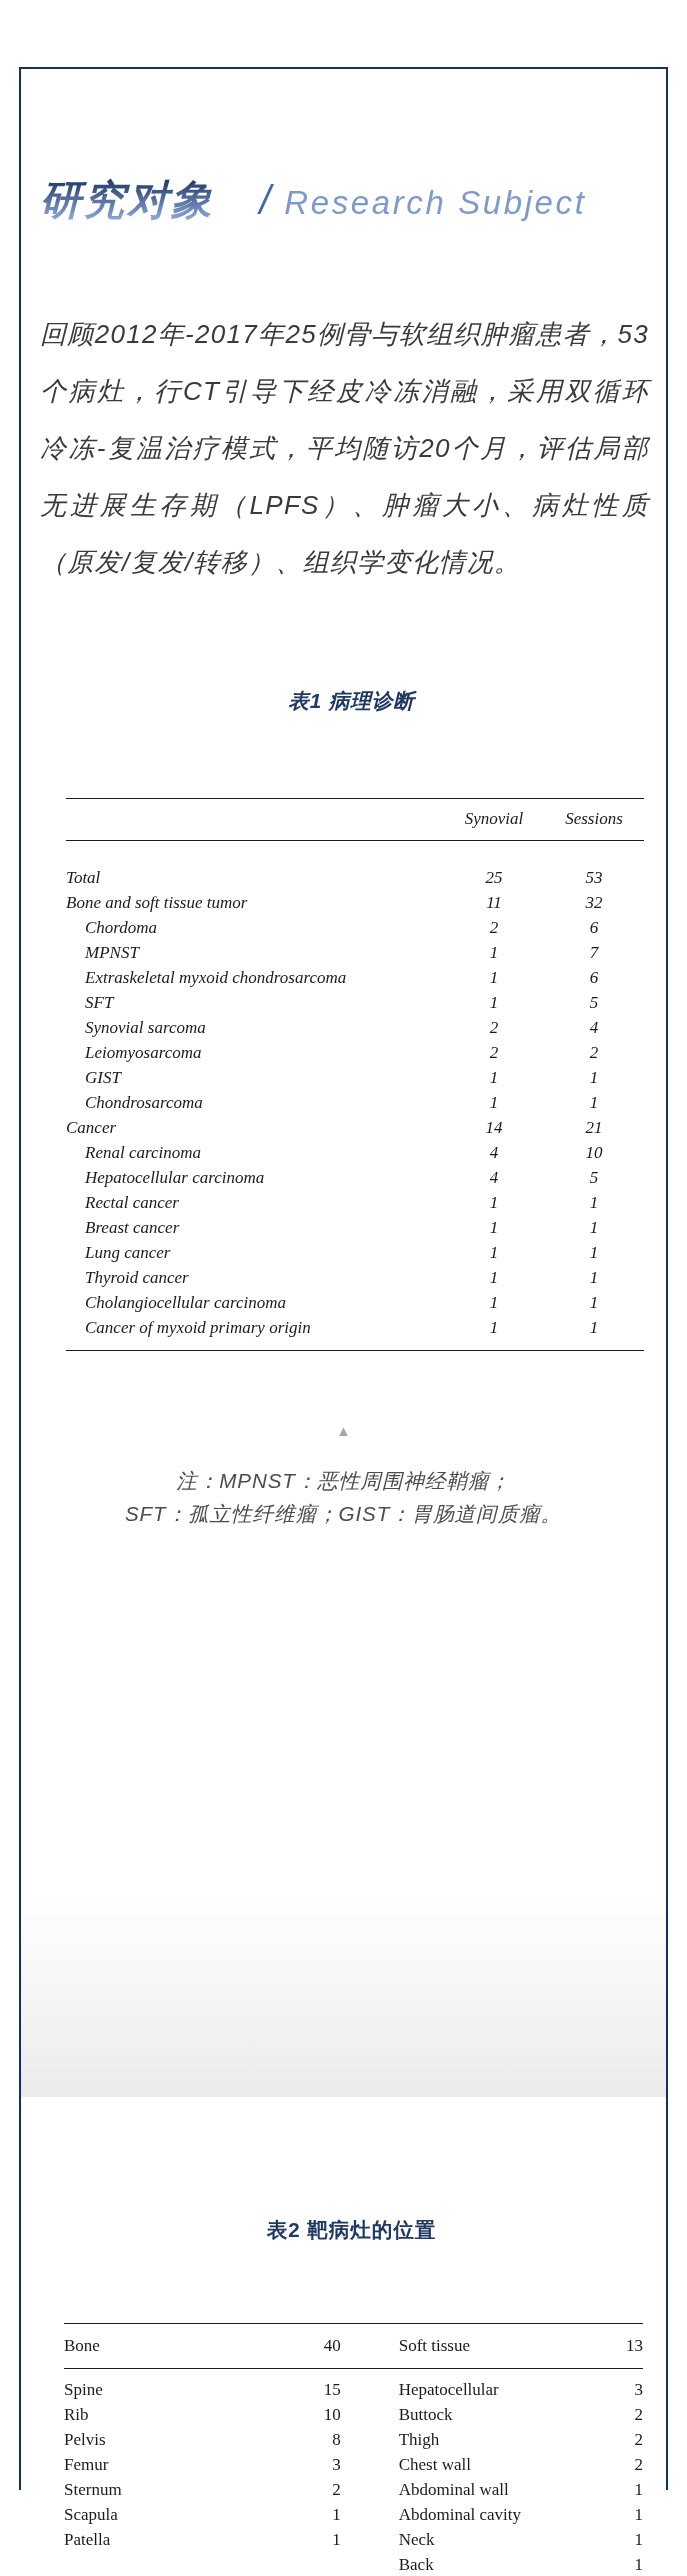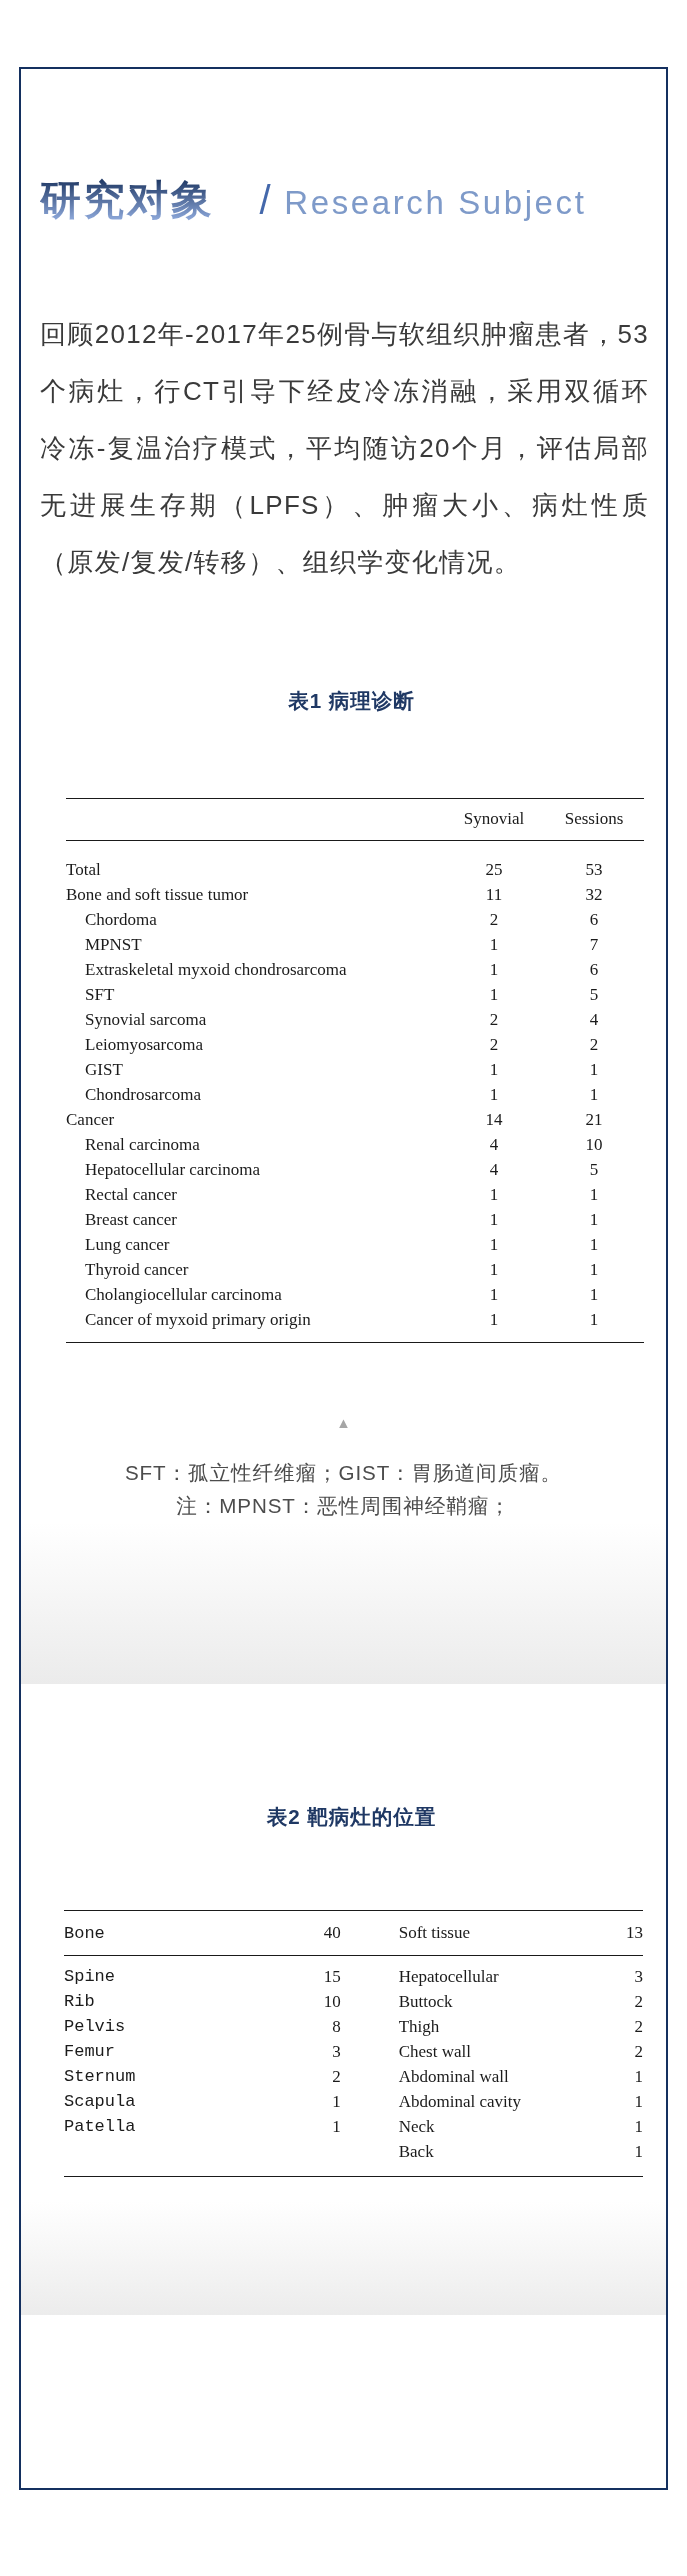--- a/index.html
+++ b/index.html
@@ -11,23 +11,24 @@
   }
   .card {
     position: absolute;
     left: 19px; top: 67px;
     width: 649px; height: 2423px;
     border: 2.6px solid #14305f;
     background: #ffffff;
   }
   
   .section1 {
-    width: 100%; height: 1615px;
+    width: 100%; height: 2028px;
     background: linear-gradient(180deg, #ffffff 0%, #ffffff 90%, #ebebeb 100%);
     overflow: hidden;
+    font-style: italic;
   }
   .title-row {
     margin: 105px 0 0 19px;
     white-space: nowrap;
     line-height: 52px;
   }
   .title-cn {
     font-size: 41px;
     font-weight: bold;
     letter-spacing: 2.6px;
@@ -83,21 +84,21 @@
   }
   .t1 th {
     font-weight: normal;
     text-align: center;
     padding: 10.3px 0;
   }
   .t1 .col-label { width: 378px; }
   .t1 .col-num   { width: 100px; }
   .t1 tbody td { line-height: 25px; padding: 0; }
   .t1 tbody td.num { text-align: center; }
-  .t1 tbody tr:first-child td { padding-top: 16px; }
+  .t1 tbody tr:first-child td { padding-top: 24px; }
   .t1 tbody tr:last-child td { padding-bottom: 10.3px; }
   .t1 td.indent { padding-left: 19px; }
   .tri {
     margin-top: 72px;
     text-align: center;
     font-size: 14.6px;
     color: #a6a6a6;
     line-height: 17px;
   }
   .note {
@@ -123,21 +124,21 @@
   .t2 thead tr {
     border-top: 1.7px solid #1a1a1a;
     border-bottom: 1.7px solid #1a1a1a;
   }
   .t2 th {
     font-weight: normal;
     text-align: left;
     padding: 12px 0;
   }
   .t2 th.num, .t2 td.num { text-align: right; }
-  .t2 .c1 { width: 187px; font-family: Liberation Mono, monospace; }
+  .t2 .c1 { width: 187px; }
   .t2 .c2 { width: 62px; }
   .t2 .c3 { width: 215px; padding-left: 58px; }
   .t2 .c4 { width: 57px; }
   .t2 td { line-height: 25px; padding: 0; }
   .t2 td.c3, .t2 th.c3 { padding-left: 58px; }
   .t2 tbody tr:first-child td { padding-top: 7.7px; }
   .t2 tbody tr:last-child td { padding-bottom: 12px; }
 </style>
 </head>
 <body>
@@ -257,22 +258,22 @@
             <td class="indent">Cancer of myxoid primary origin</td>
             <td class="num">1</td>
             <td class="num">1</td>
           </tr>
         </tbody>
     </table>
 
     <div class="tri">▲</div>
 
     <div class="note">
+      <div>注：MPNST：恶性周围神经鞘瘤；</div>
       <div>SFT：孤立性纤维瘤；GIST：胃肠道间质瘤。</div>
-      <div>注：MPNST：恶性周围神经鞘瘤；</div>
     </div>
 
   </div>
 
   <div class="section2">
 
     <div class="tbl-caption">表2 靶病灶的位置</div>
 
     <table class="t2">
       <thead>

